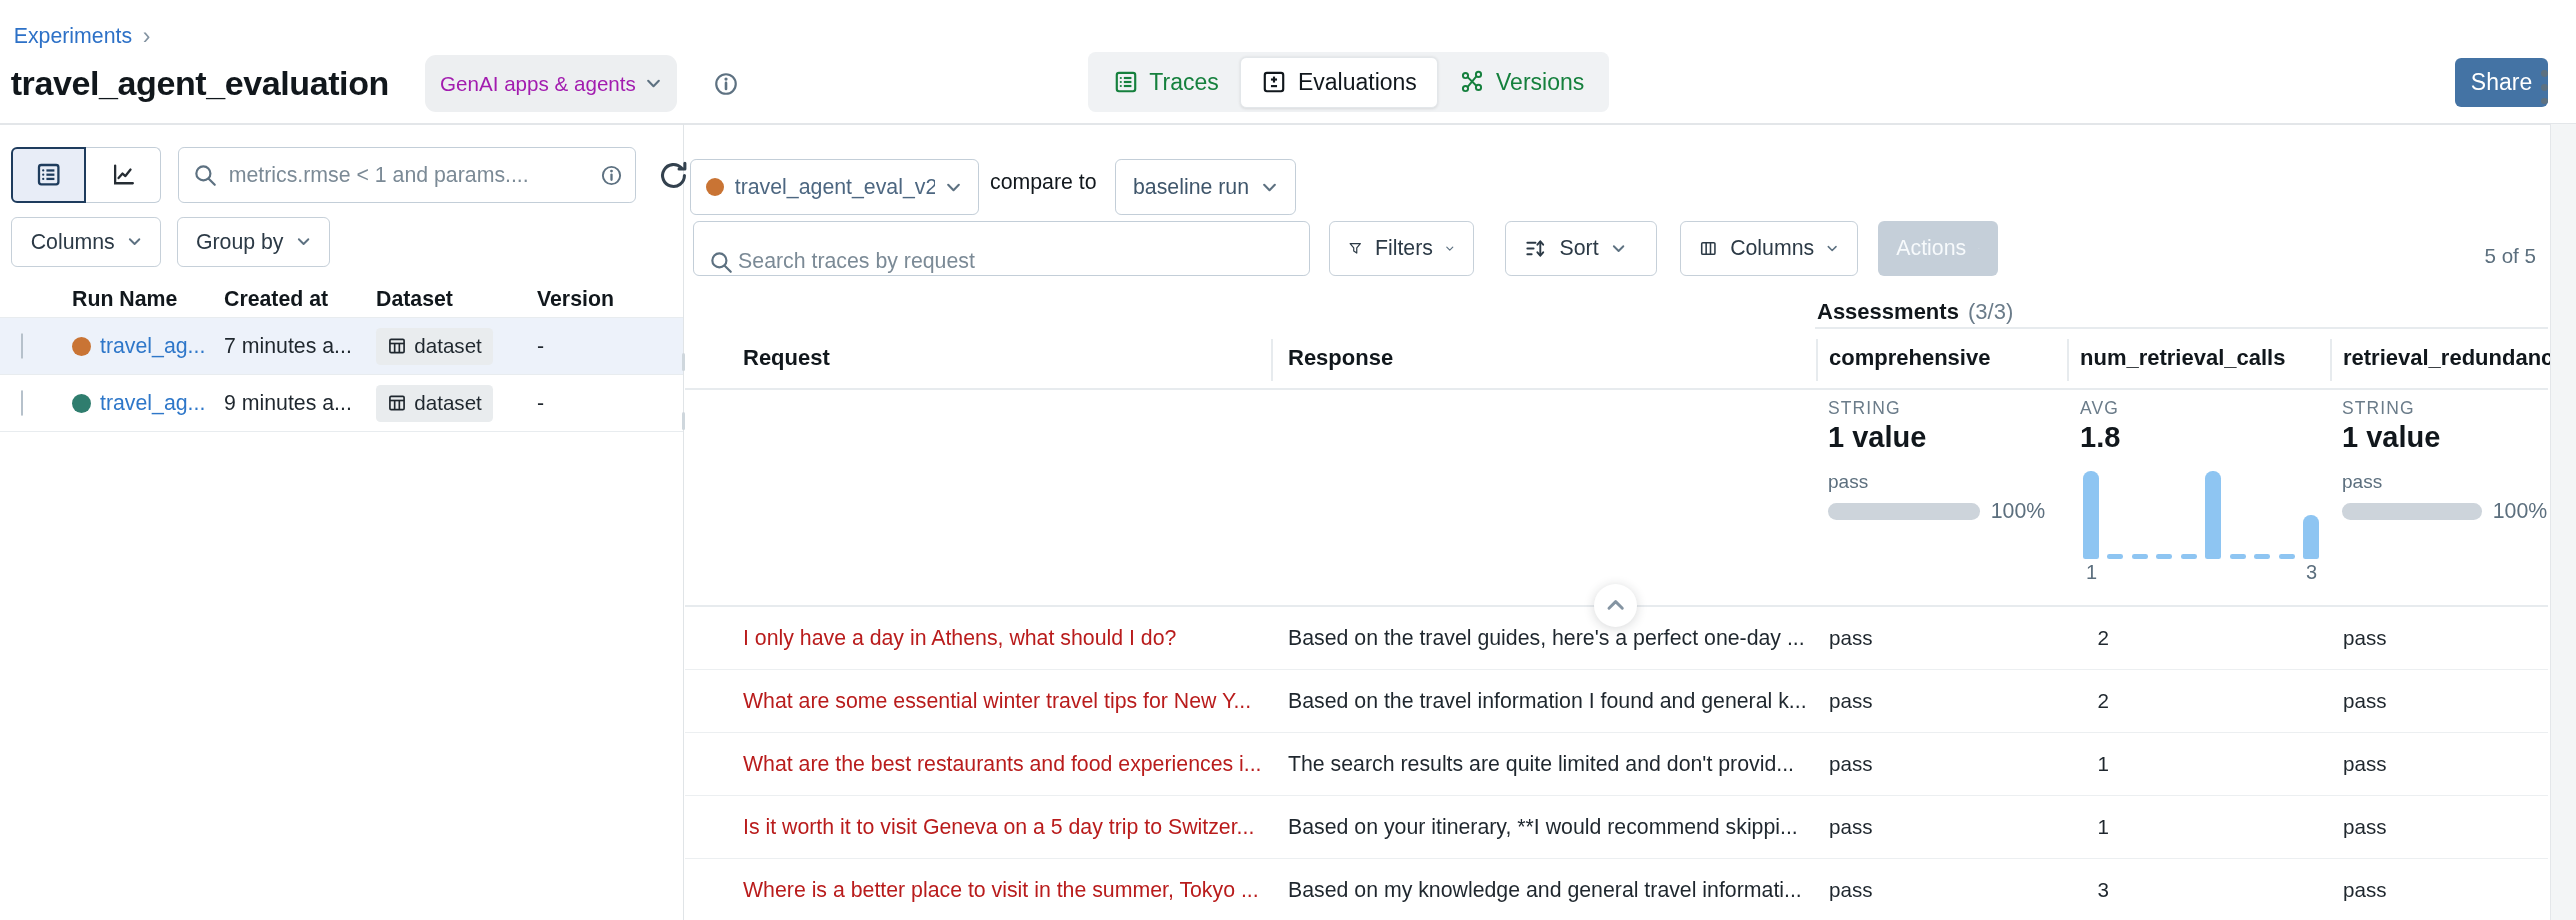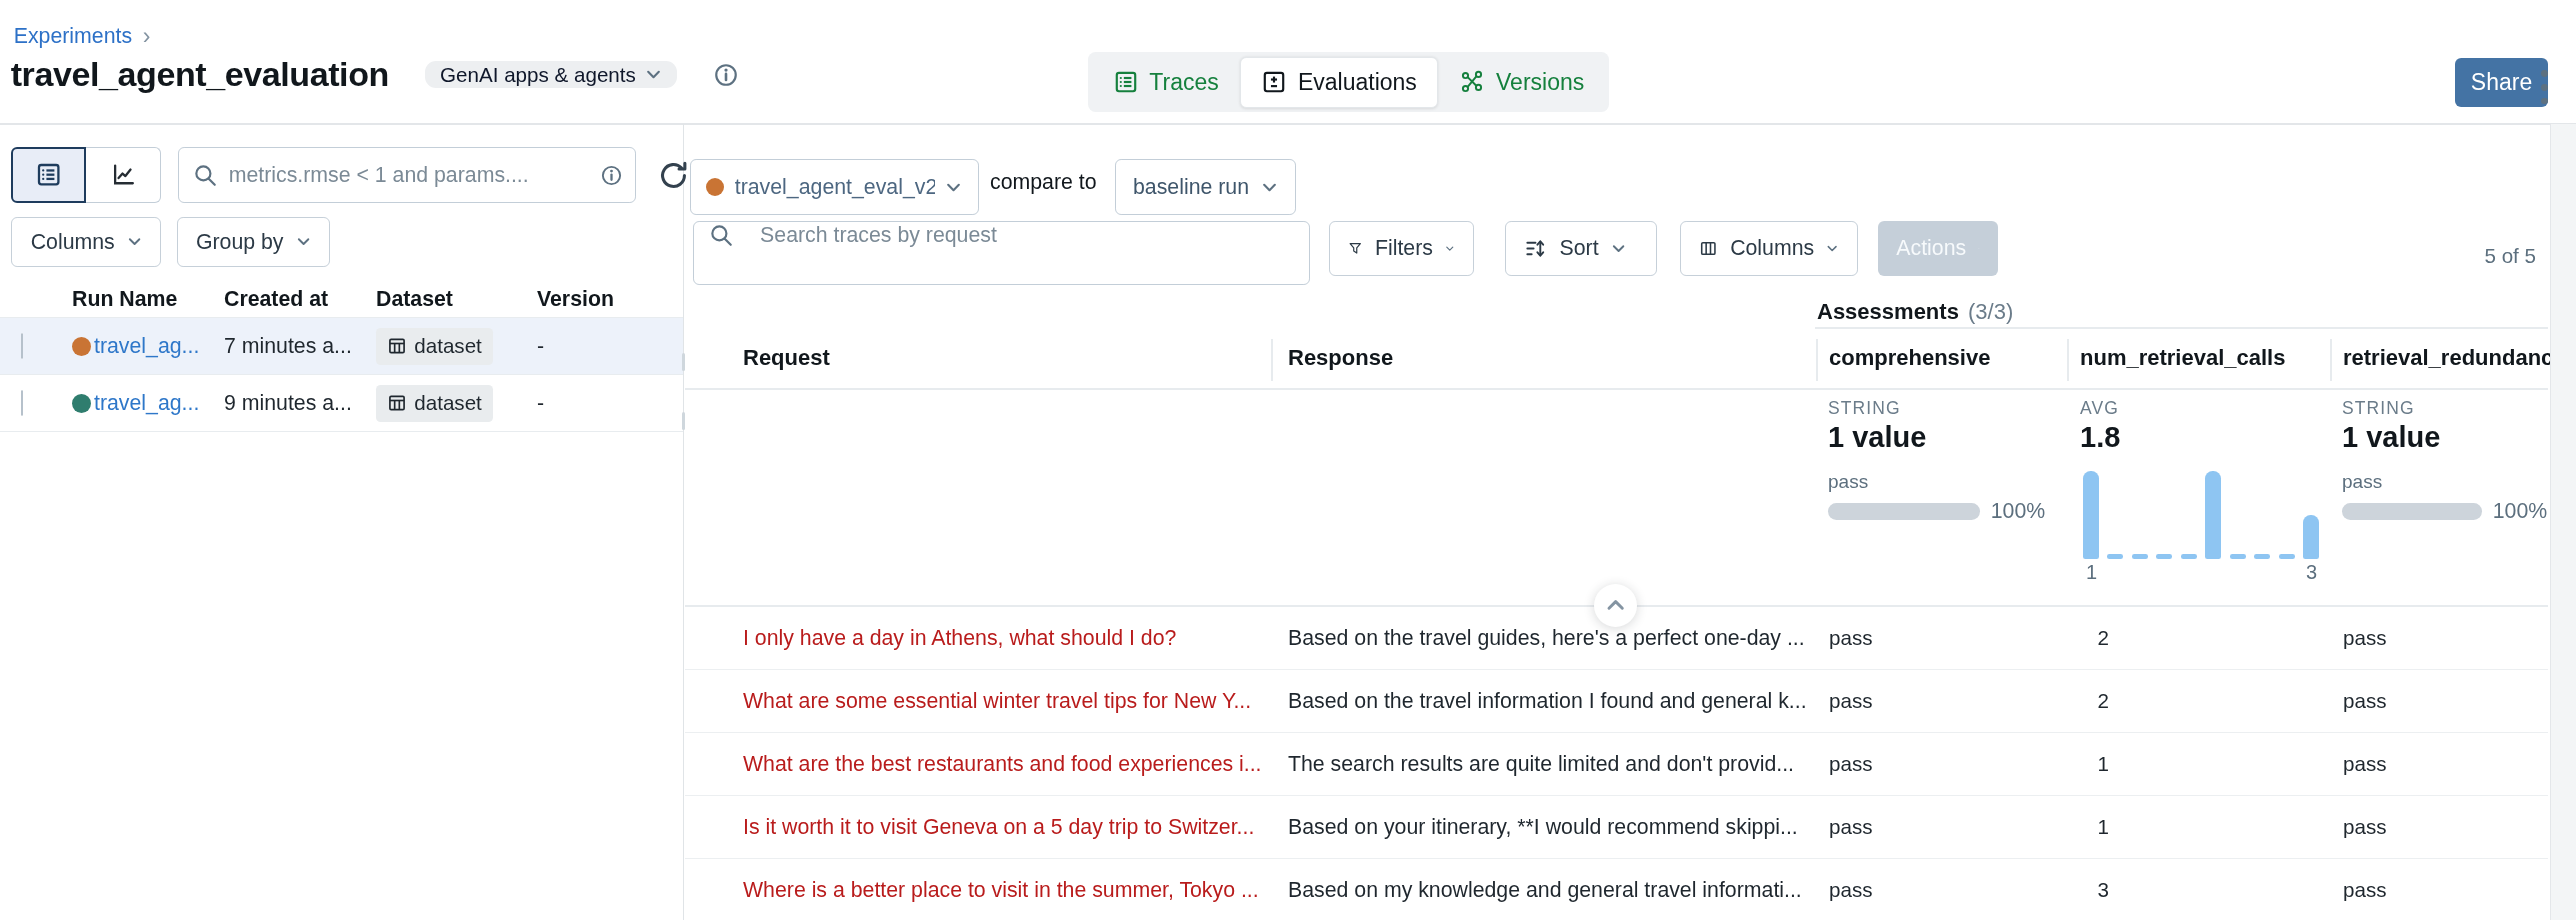--- a/index.html
+++ b/index.html
@@ -8,21 +8,21 @@
   .abs{position:absolute;}
   svg{display:block;}
 
   
   .breadcrumb{left:13.7px;top:23px;display:flex;align-items:center;gap:10.7px;font-size:21.3px;}
   .breadcrumb a{color:#2d71c7;text-decoration:none;cursor:pointer;}
   .crumb-sep{color:#8494a2;font-size:23px;}
   .header-left{left:10.7px;top:55px;display:flex;align-items:center;gap:36px;}
   .page-title{font-size:34px;font-weight:bold;color:#11171c;letter-spacing:-0.4px;}
   .type-pill{display:flex;align-items:center;gap:9.1px;background:#edeff1;border-radius:11px;
-             height:27px;padding:0 15.2px;font-size:20.6px;color:#0f172a;cursor:pointer;}
+             height:57px;padding:0 15.2px;font-size:20.6px;color:#a21caf;cursor:pointer;}
   .info-ic{color:#5d7181;}
   .tabs{left:1088px;top:52px;display:flex;align-items:center;background:#f0f2f4;
         border-radius:7.6px;padding:4.6px;gap:1.5px;}
   .tab{display:flex;align-items:center;gap:10.7px;height:49px;padding:0 20px;border-radius:6.1px;
        font-size:23px;color:#15803d;cursor:pointer;white-space:nowrap;}
   .tab.active{background:#fff;color:#11171c;border:0.8px solid #e3e7ea;
               box-shadow:0 0.8px 3px rgba(0,0,0,.10);}
   .share-btn{left:2455px;top:58px;width:93px;height:49px;background:#4473a4;color:#fff;
              font-size:23px;border:none;border-radius:6.1px;cursor:pointer;
              display:flex;align-items:center;justify-content:center;font-family:inherit;}
@@ -50,39 +50,39 @@
        background:#fff;padding:0 18.3px;font-size:21.3px;color:#2c3a46;cursor:pointer;
        font-family:inherit;white-space:nowrap;box-sizing:border-box;}
   .chev{color:#5d7181;}
   .run-table{position:absolute;left:0;top:158px;width:683px;}
   .rt-grid{display:grid;grid-template-columns:72px 152px 152px 161px 1fr;align-items:center;}
   .rt-head{height:35px;font-weight:bold;font-size:21.3px;color:#11171c;}
   .rt-row{height:56px;font-size:21.3px;border-bottom:1.5px solid #e8ecef;cursor:pointer;}
   .rt-row.sel{background:#edf2fa;border-top:1.5px solid #e8ecef;}
   .cb{width:26px;height:26px;border:1.5px solid #b6c1cb;border-radius:6.1px;background:#fff;
       margin-left:21.3px;box-sizing:border-box;cursor:pointer;}
-  .namecell{display:flex;align-items:center;gap:3px;overflow:hidden;}
+  .namecell{display:flex;align-items:center;gap:9px;overflow:hidden;}
   .dot{width:19px;height:19px;border-radius:50%;flex:none;}
   .runlink{color:#2e77c9;text-decoration:none;white-space:nowrap;overflow:hidden;cursor:pointer;}
   .ds-tag{display:inline-flex;align-items:center;gap:7.6px;background:#e9ecee;border-radius:4.6px;
           height:37px;padding:0 10.7px;font-size:20.6px;color:#1f272e;cursor:pointer;}
   .resize-tick{position:absolute;right:-2.3px;width:3px;height:18.3px;background:#cfd7dd;border-radius:1.5px;}
 
   
   .main{left:685px;top:124px;width:1891px;height:796px;}
   .run-select{position:absolute;left:4.6px;top:35px;width:289px;height:56px;border:1.5px solid #c3ced8;
               border-radius:6.1px;display:flex;align-items:center;gap:10.7px;padding:0 15.2px;
               box-sizing:border-box;cursor:pointer;font-size:21.3px;color:#4d6781;}
   .run-select .lbl{flex:1;white-space:nowrap;overflow:hidden;}
   .compare-lbl{position:absolute;left:305px;top:46px;font-size:21.3px;font-weight:500;color:#11171c;}
   .baseline-select{position:absolute;left:430px;top:35px;width:181px;height:56px;border:1.5px solid #c3ced8;
                    border-radius:6.1px;display:flex;align-items:center;gap:10.7px;padding:0 17px;
                    box-sizing:border-box;cursor:pointer;font-size:21.3px;color:#3f566b;}
-  .search-traces{position:absolute;left:8.4px;top:97px;width:617px;height:64px;border:1.5px solid #c3ced8;
-                 border-radius:6.1px;display:flex;align-items:flex-start;gap:24px;padding:0 13.7px;box-sizing:border-box;}
+  .search-traces{position:absolute;left:8.4px;top:97px;width:617px;height:55px;border:1.5px solid #c3ced8;
+                 border-radius:6.1px;display:flex;align-items:flex-end;gap:2px;padding:0 13.7px;box-sizing:border-box;}
   .search-traces input{border:none;outline:none;flex:1;font-size:21.3px;font-family:inherit;color:#1f272e;min-width:0;}
   .search-traces input::placeholder{color:#7b8a96;}
   .tb-btn{position:absolute;top:97px;height:55px;}
   .actions-btn{background:#c5cfd9;border:none;color:#f7fafc;cursor:default;}
   .count-lbl{position:absolute;right:40px;top:120px;font-size:20.6px;color:#5c6f7e;}
 
   .assess-title{position:absolute;left:1132px;top:175px;display:flex;align-items:flex-end;gap:9.1px;}
   .assess-title b{font-size:22px;color:#11171c;}
   .assess-title span{font-size:22px;color:#6b7c8a;}
   .assess-underline{position:absolute;left:1130px;top:203px;width:733px;height:1.5px;background:#e7ebee;}

